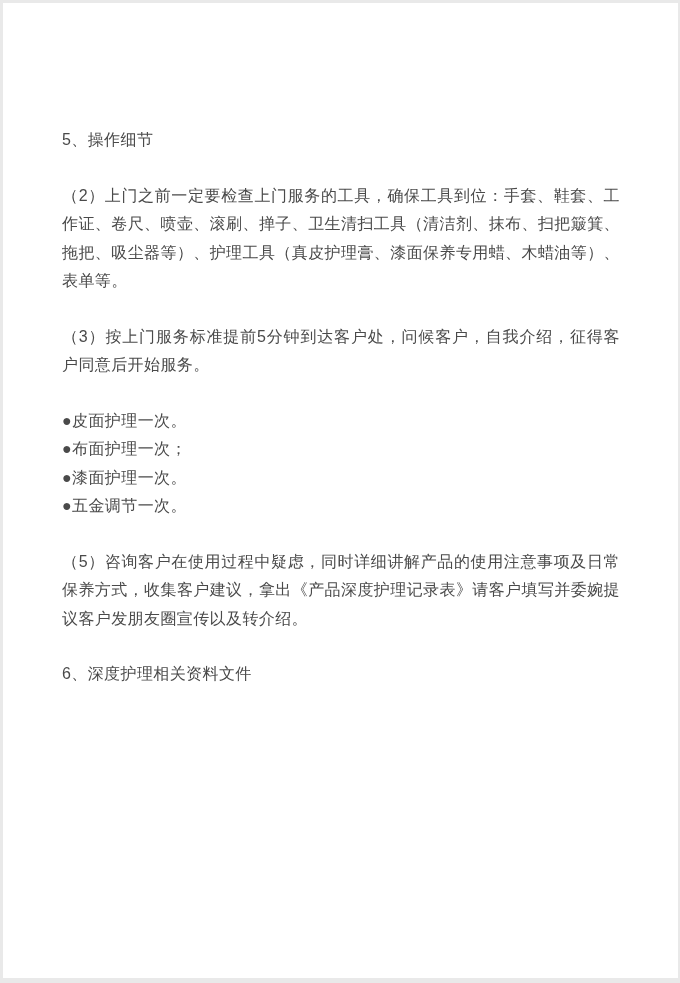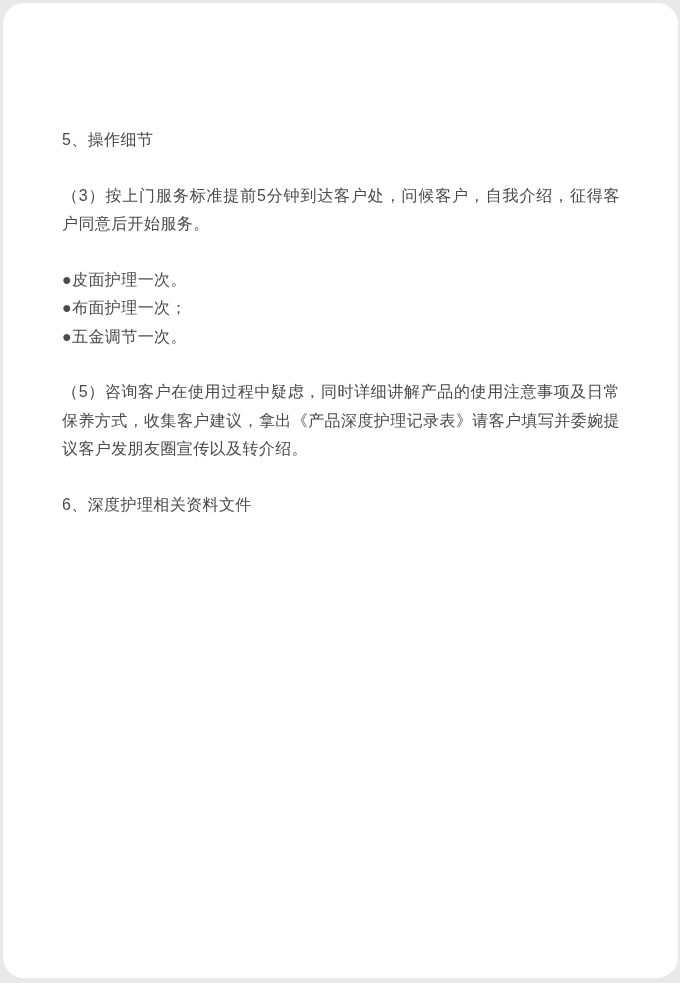--- a/index.html
+++ b/index.html
@@ -14,21 +14,20 @@
     overflow: hidden;
     position: relative;
   }
   .paper {
     position: absolute;
     top: 3px;
     left: 3px;
     right: 2px;
     bottom: 5px;
     background: var(--paper, #ffffff);
-    border-radius: 21px;
   }
   .doc {
     padding: 123px 0 0 59px;
     width: 558px;
     color: var(--text, #4a4a4a);
     font-size: 16px;
     line-height: 28.5px;
     letter-spacing: 0.4px;
     text-align: justify;
   }
@@ -42,28 +41,32 @@
 </head>
 <body>
 
 <div class="paper">
   <article class="doc">
 
     <section class="block">
       <p>5、操作细节</p>
     </section>
 
+    <section class="block">
+      <p>（2）上门之前一定要检查上门服务的工具，确保工具到位：手套、鞋套、工作证、卷尺、喷壶、滚刷、掸子、卫生清扫工具（清洁剂、抹布、扫把簸箕、拖把、吸尘器等）、护理工具（真皮护理膏、漆面保养专用蜡、木蜡油等）、表单等。</p>
+    </section>
 
     <section class="block">
       <p>（3）按上门服务标准提前5分钟到达客户处，问候客户，自我介绍，征得客户同意后开始服务。</p>
     </section>
 
     <section class="block">
       <p>●皮面护理一次。</p>
       <p>●布面护理一次；</p>
+      <p>●漆面护理一次。</p>
       <p>●五金调节一次。</p>
     </section>
 
     <section class="block">
       <p>（5）咨询客户在使用过程中疑虑，同时详细讲解产品的使用注意事项及日常保养方式，收集客户建议，拿出《产品深度护理记录表》请客户填写并委婉提议客户发朋友圈宣传以及转介绍。</p>
     </section>
 
 
     <section class="block">
       <p>6、深度护理相关资料文件</p>

